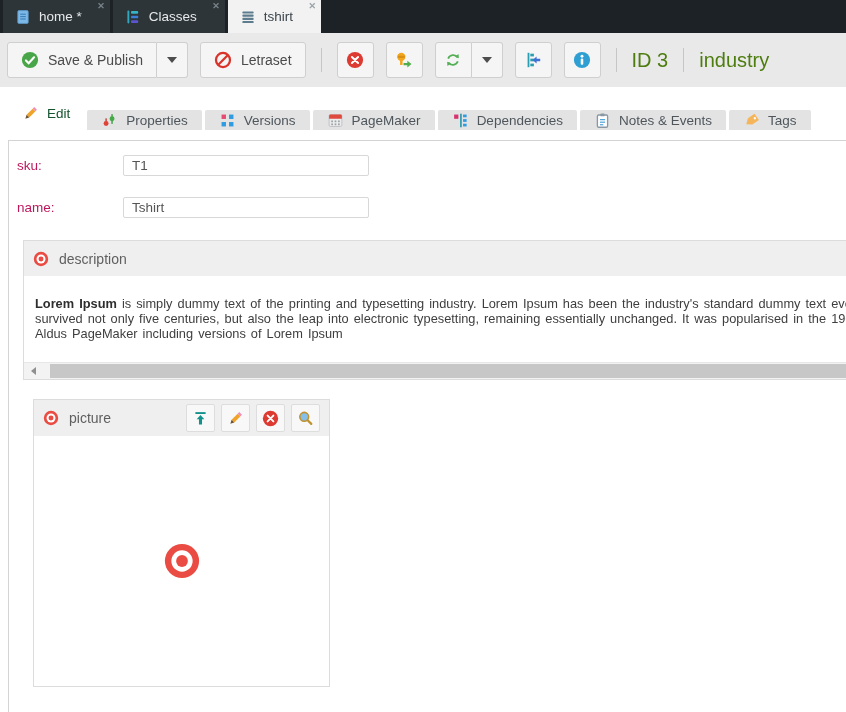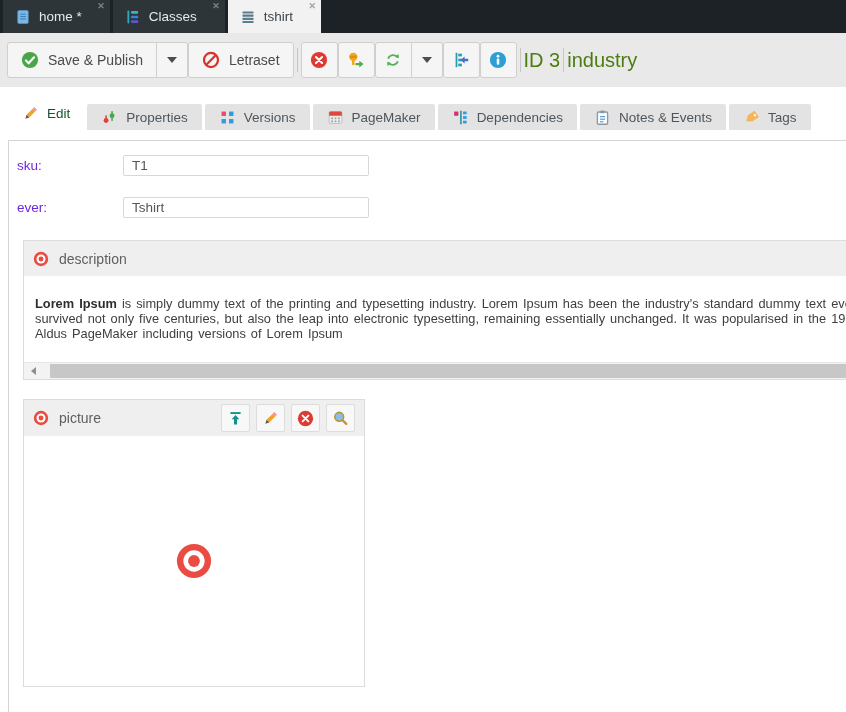--- a/index.html
+++ b/index.html
@@ -11,45 +11,45 @@
             display:flex; align-items:stretch; padding-left:3px; }
   .wtab { position:relative; display:flex; align-items:center; gap:8px; padding:0 28px 0 12px;
           background:#2d3539; color:#e6e9ea; font-size:13.5px; margin-right:3px; cursor:pointer; }
   .wtab.active { background:#f2f2f2; color:#3c464c; }
   .wtab .close { position:absolute; top:1px; right:5px; font-size:9px; color:#79848a; font-weight:bold; }
   .wtab.active .close { color:#9aa3a8; }
   .wtab svg { width:16px; height:16px; }
 
   
   .toolbar { position:absolute; left:0; top:33px; width:846px; height:54px; background:#e9e9e9;
-             display:flex; align-items:center; padding-left:7px; gap:0; }
+             display:flex; align-items:center; padding-left:7px; gap:12px; }
   .tbtn-group { display:flex; }
   .tbtn { height:36px; background:#f5f5f5; border:1px solid #cfcfcf; border-radius:3px;
           display:flex; align-items:center; gap:9px; padding:0 13px; font-size:14px; color:#4b4b4b; cursor:pointer; }
   .tbtn.icon-only { width:37px; justify-content:center; padding:0; }
   .tbtn-group .tbtn:first-child { border-radius:3px 0 0 3px; }
   .tbtn-group .tbtn:last-child { border-radius:0 3px 3px 0; border-left:none; width:31px; justify-content:center; padding:0; }
   .caret { width:0; height:0; border-left:5px solid transparent; border-right:5px solid transparent; border-top:6px solid #4d4d4d; }
   .tsep { width:1px; height:24px; background:#c6c6c6; margin:0 3px; }
   .ttext { font-size:20px; color:#4d7c0f; }
   .tbtn svg, .toolbar svg { width:18px; height:18px; }
 
   
   .subtabs { position:absolute; left:0; top:87px; width:846px; height:43px; background:#fff;
              display:flex; align-items:flex-end; padding-left:8px; }
-  .stab { height:26px; background:#e3e3e3; color:#4e565c; display:flex; align-items:center; gap:8px;
+  .stab { height:20px; background:#e3e3e3; color:#4e565c; display:flex; align-items:center; gap:8px;
           padding:0 14px; font-size:13.5px; margin-right:3px; border-radius:2px 2px 0 0; cursor:pointer; white-space:nowrap; }
   .stab.active { background:#fff; color:#14532d; height:33px; }
   .stab svg { width:17px; height:17px; }
 
   
   .panel { position:absolute; left:8px; top:140px; width:1192px; height:620px;
            border:1px solid #d4d4d4; background:#fff; }
   .frow { position:absolute; left:0; height:27px; display:flex; align-items:center; }
-  .frow .flabel { position:absolute; left:8px; width:100px; font-size:13.5px; color:#6d28d9; }
+  .frow .flabel { position:absolute; left:8px; width:100px; font-size:13.5px; color:#be185d; }
   .frow input { position:absolute; left:114px; width:246px; height:21px; border:1px solid #d8d8d8;
                 border-radius:2px; font-family:"Liberation Sans",sans-serif; font-size:13.5px;
                 color:#555; padding:0 8px; outline:none; background:#fff; }
   .row-sku { top:11px; } .row-name { top:53px; }
 
   
   .section { position:absolute; border:1px solid #dcdcdc; background:#fff; }
   .sec-head { background:#efefef; display:flex; align-items:center; padding:0 9px; }
   .sec-title { font-size:14px; color:#5f5f5f; margin-left:10px; }
   .target-sm { width:16px; height:16px; }
@@ -58,21 +58,21 @@
   .desc-section .sec-head { height:35px; }
   .desc-body { height:86px; padding:20px 10px 0 11px; overflow:hidden; }
   .dline { white-space:nowrap; font-size:12.8px; line-height:15px; color:#3e3e3e; word-spacing:1.5px; }
   .dline b { color:#2e2e2e; }
 
   .hscroll { height:17px; background:#f3f3f3; border-top:1px solid #e7e7e7; position:relative; }
   .hs-arrow { position:absolute; left:0; top:0; width:18px; height:16px; display:flex; align-items:center; justify-content:center; }
   .hs-arrow .tri { width:0; height:0; border-top:4px solid transparent; border-bottom:4px solid transparent; border-right:5px solid #8f8f8f; }
   .hs-thumb { position:absolute; left:26px; top:1px; right:0; height:14px; background:#c7c7c7; }
 
-  .pic-section { left:14px; top:258px; width:342px; }
+  .pic-section { left:24px; top:258px; width:297px; }
   .pic-section .sec-head { height:36px; }
   .pic-tools { margin-left:auto; display:flex; }
   .pbtn { width:29px; height:28px; background:#f8f8f8; border:1px solid #ddd; border-radius:2px;
           margin-left:6px; display:flex; align-items:center; justify-content:center; cursor:pointer; }
   .pbtn svg { width:17px; height:17px; }
   .pic-body { height:250px; position:relative; background:#fff; }
   .target-lg { position:absolute; left:50%; top:50%; width:38px; height:38px; margin:-19px 0 0 -19px; }
 </style>
 </head>
 <body>
@@ -272,21 +272,21 @@
   </div>
 </div>
 
 <div class="panel">
 
   <div class="frow row-sku">
     <span class="flabel">sku:</span>
     <input type="text" value="T1" style="">
   </div>
   <div class="frow row-name">
-    <span class="flabel">ever:</span>
+    <span class="flabel">name:</span>
     <input type="text" value="Tshirt" style="">
   </div>
 
   <div class="section desc-section">
     <div class="sec-head">
       <svg class="target-sm" viewBox="0 0 20 20">
           <circle cx="10" cy="10" r="9" fill="#ea4b42"></circle>
           <circle cx="10" cy="10" r="5.6" fill="#fff"></circle>
           <circle cx="10" cy="10" r="3.1" fill="#ea4b42"></circle>
         </svg>

